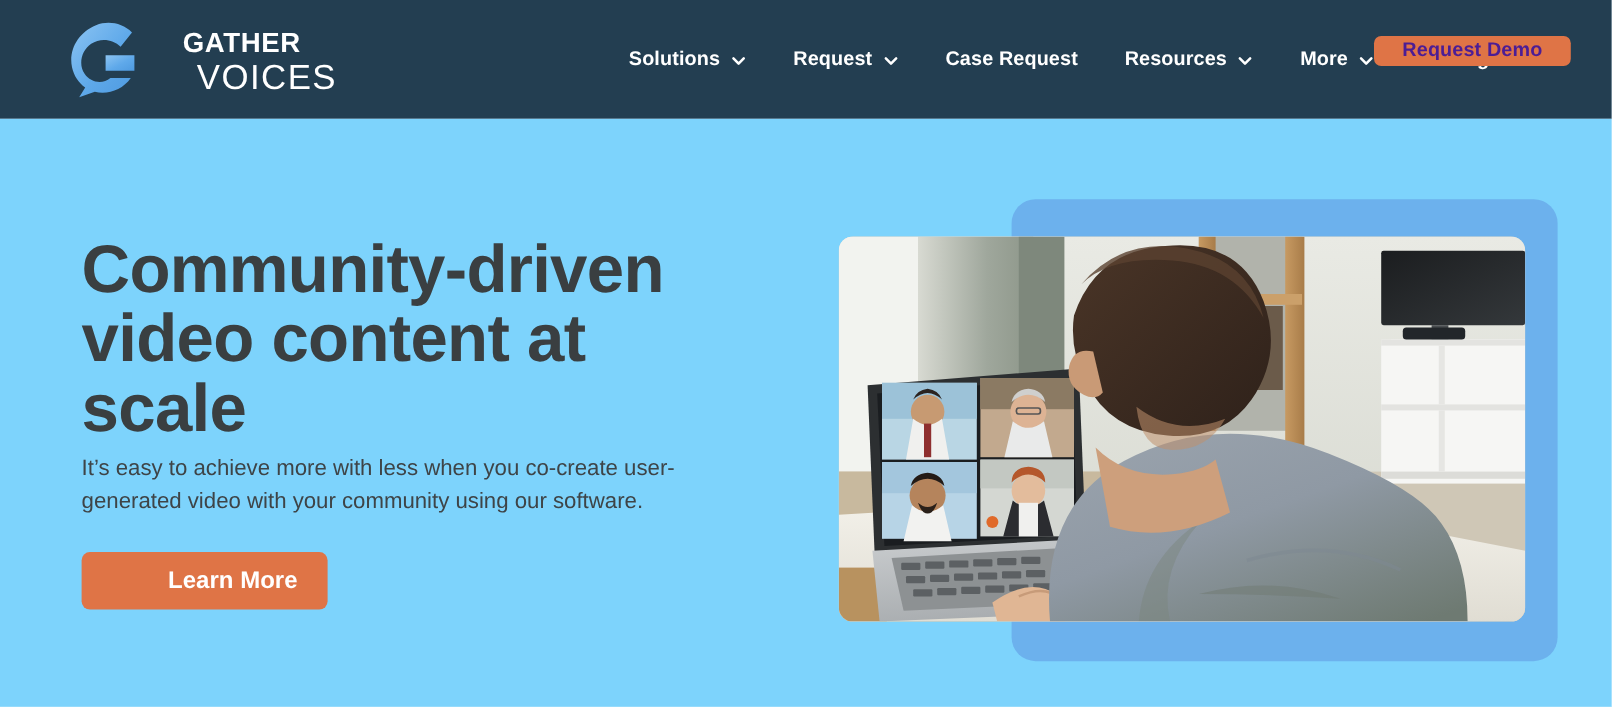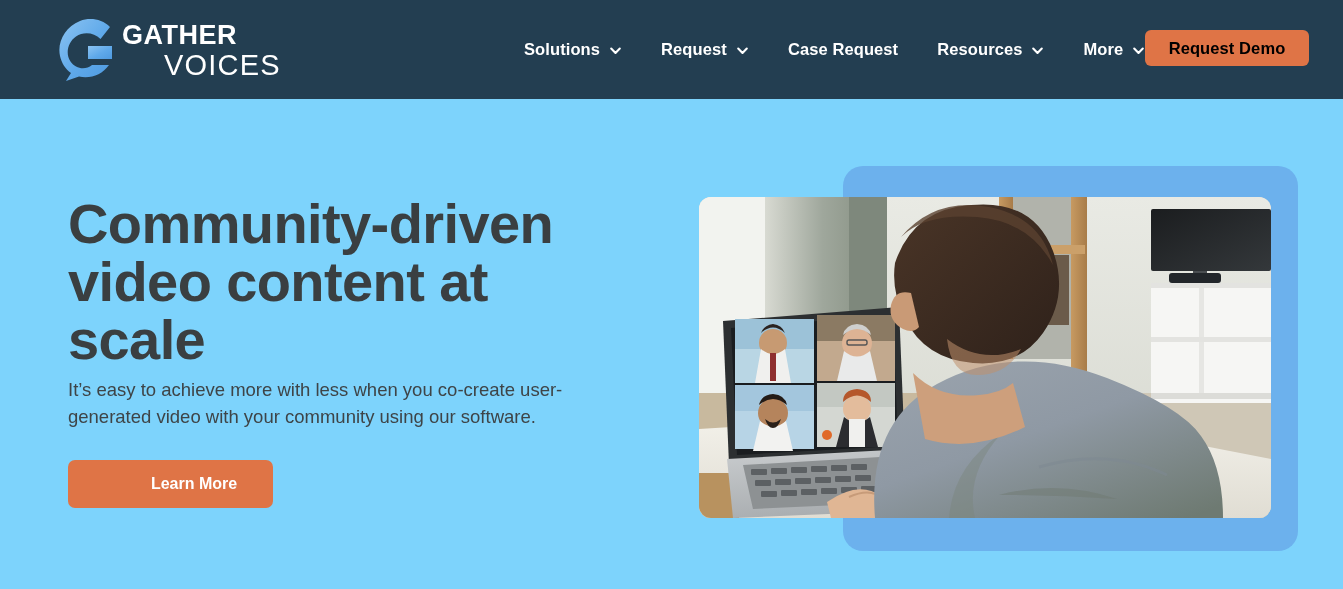--- a/index.html
+++ b/index.html
@@ -39,25 +39,26 @@
     margin-right: 6px;
   }
   .logo-word {
     display: flex;
     flex-direction: column;
     justify-content: center;
     line-height: 1;
     padding-top: 1px;
   }
   .logo-gather {
-    font-size: 27px;
+    font-size: 23px;
     font-weight: bold;
     letter-spacing: 0.5px;
     color: #ffffff;
     line-height: 30px;
+    text-align: center;
   }
   .logo-voices {
     font-size: 29px;
     font-weight: normal;
     letter-spacing: 1.2px;
     color: #ffffff;
     line-height: 31px;
     margin-left: 42px;
   }
 
@@ -91,25 +92,25 @@
     position: relative;
     top: 1px;
   }
   .chev svg { display: block; }
 
   .btn-demo {
     position: absolute;
     left: 1145px;
     top: 30px;
     width: 164px;
-    height: 36px;
+    height: 25px;
     background: #DF7446;
     border: none;
     border-radius: 6px;
-    color: #000000;
+    color: #4c1d95;
     font-family: "Liberation Sans", sans-serif;
     font-size: 16.5px;
     font-weight: bold;
     letter-spacing: 0.1px;
     cursor: pointer;
     display: flex;
     align-items: center;
     justify-content: center;
   }
 
@@ -138,21 +139,21 @@
 
   .btn-learn {
     margin-top: 30px;
     width: 205px;
     height: 48px;
     background: #DF7446;
     border: none;
     border-radius: 7px;
     color: #ffffff;
     font-family: "Liberation Sans", sans-serif;
-    font-size: 16px;
+    font-size: 20px;
     font-weight: bold;
     cursor: pointer;
     display: flex;
     align-items: center;
     justify-content: center;
     padding-left: 47px;
   }
 
   
   .hero-media { position: absolute; left: 0; top: 0; width: 1343px; height: 490px; }

